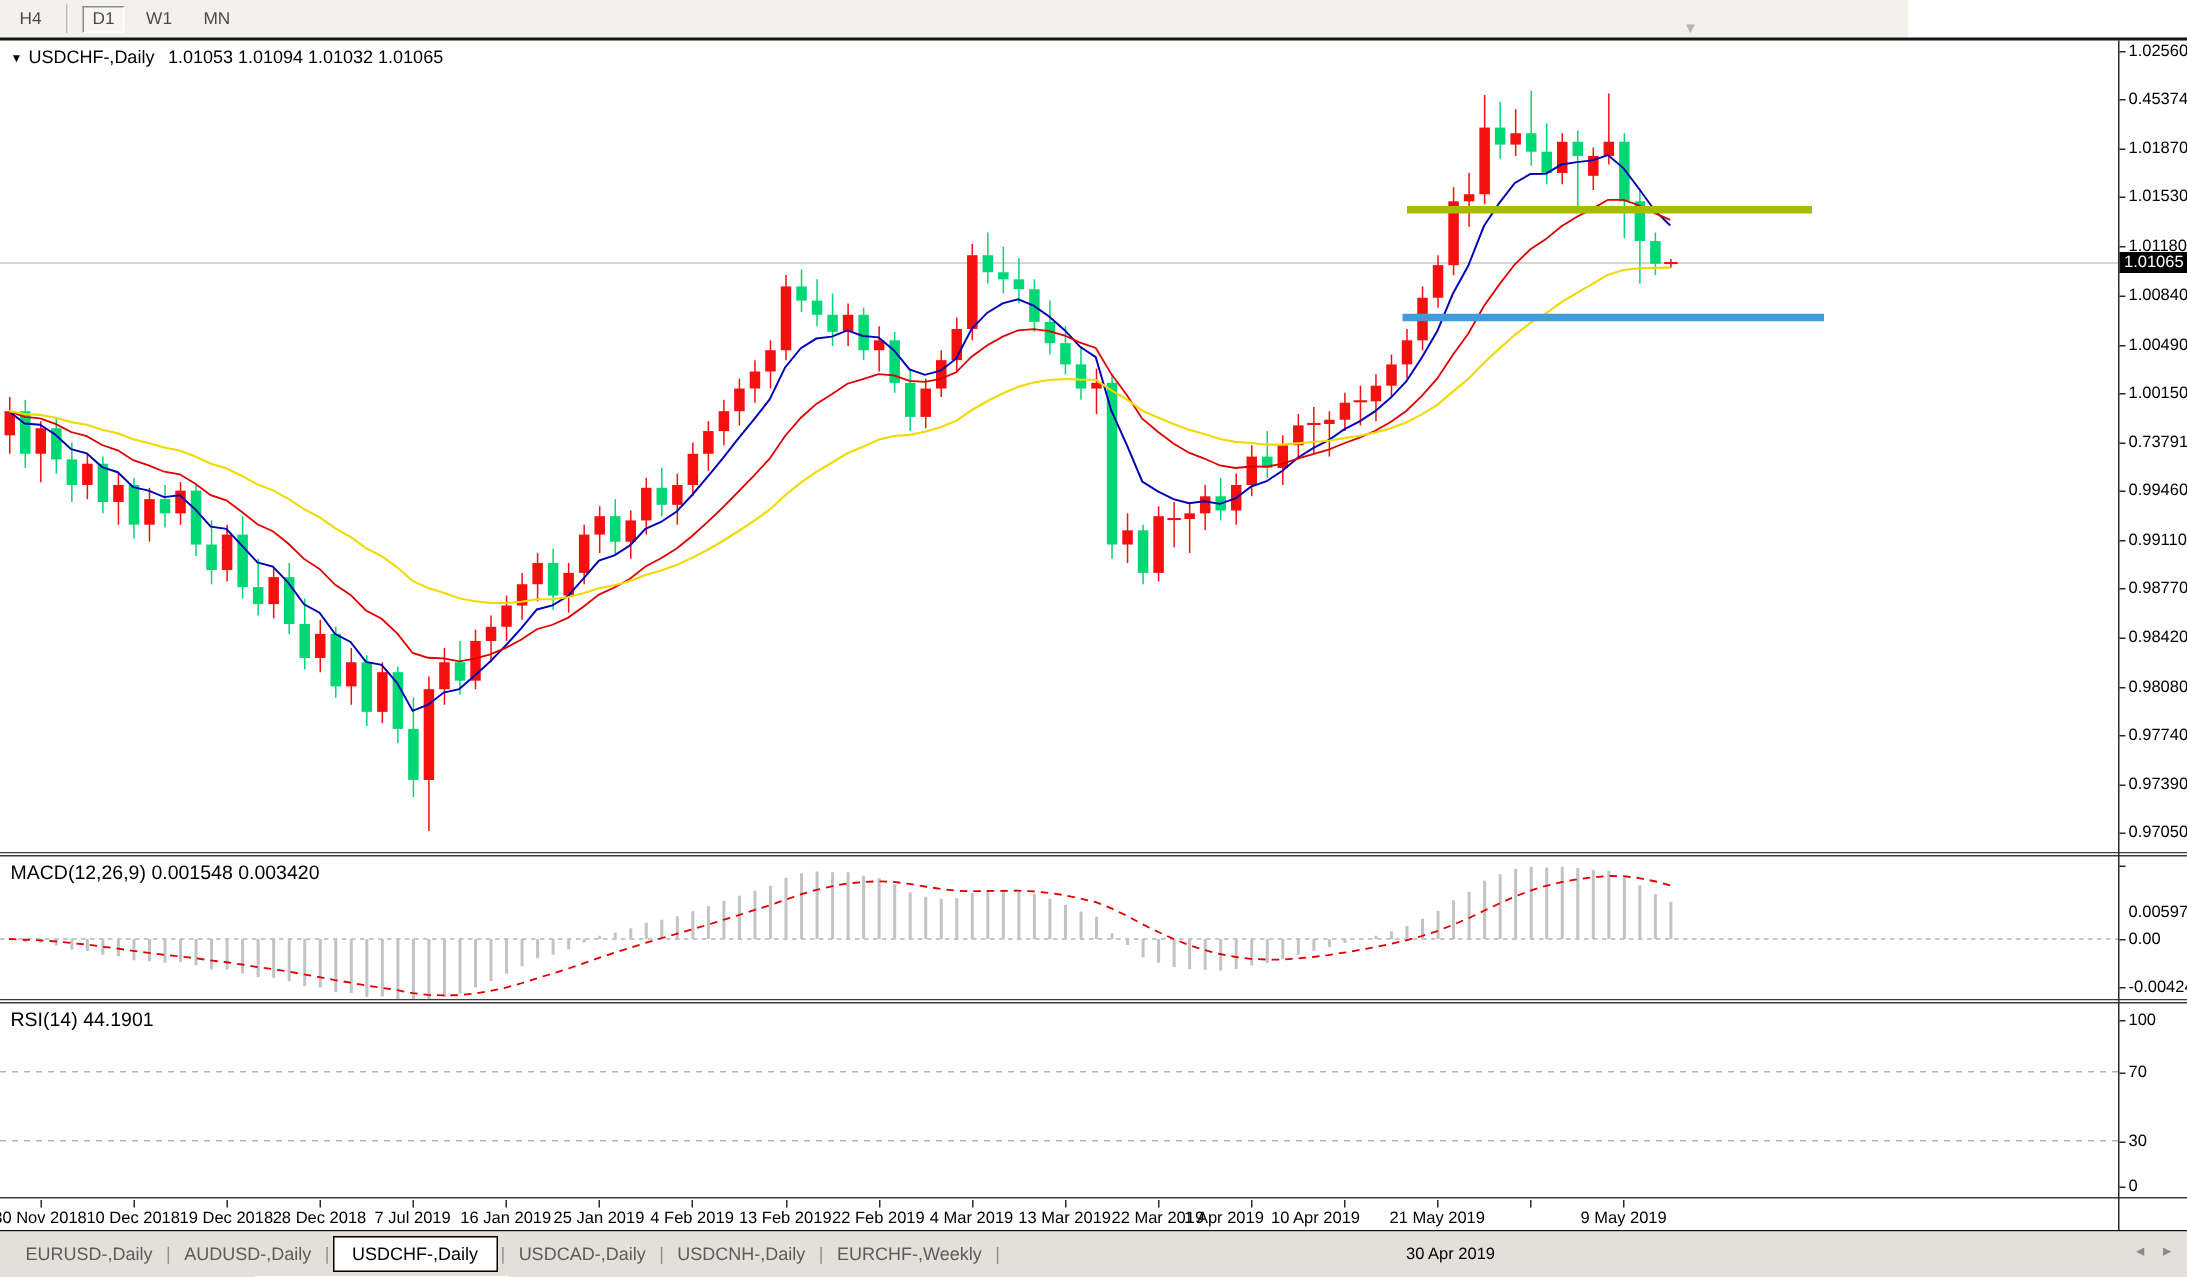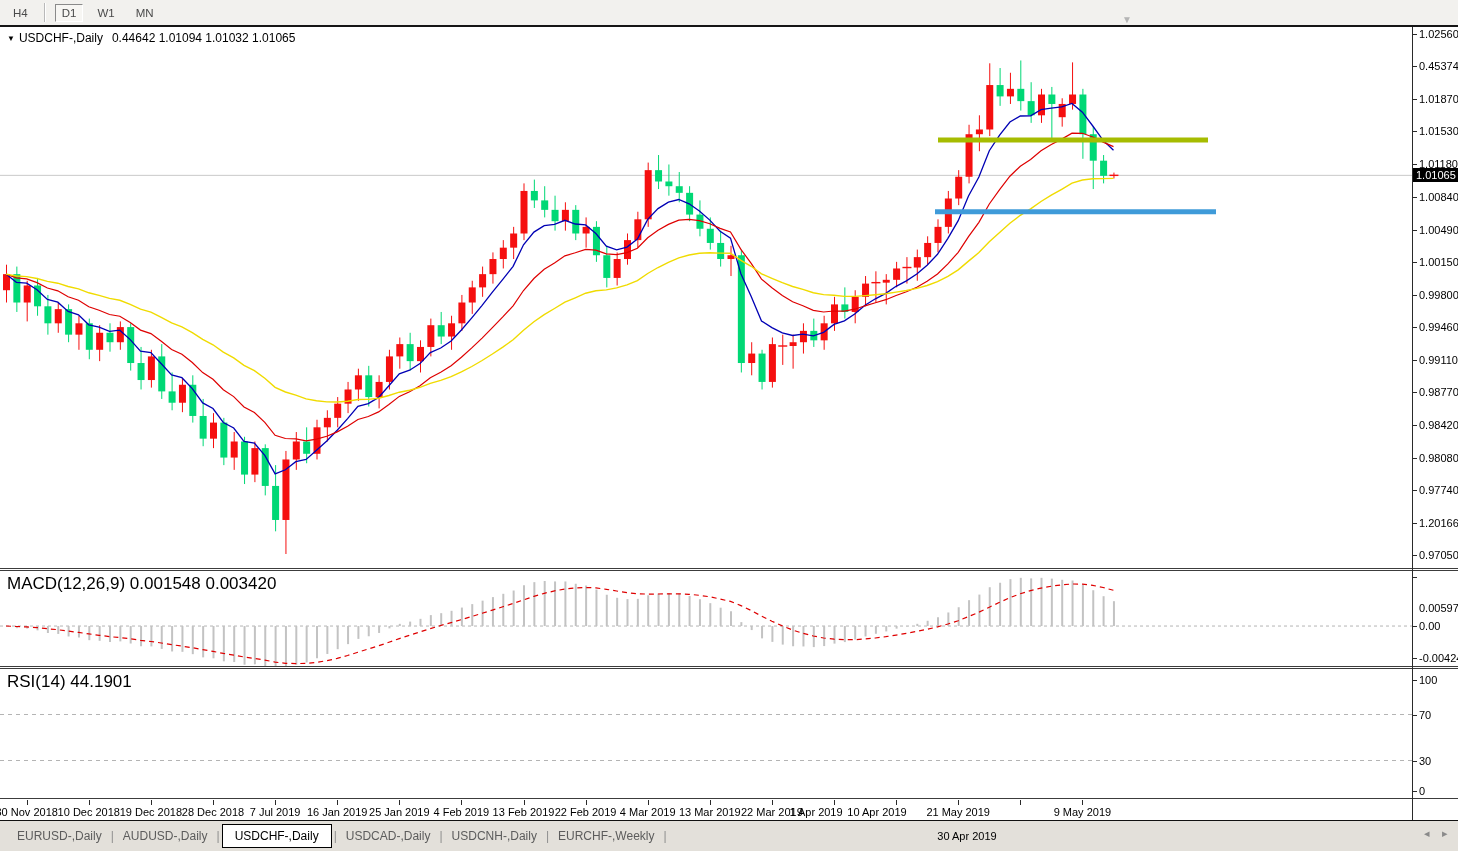--- a/index.html
+++ b/index.html
@@ -1,40 +1,40 @@
 <!DOCTYPE html>
 <html><head>
 <meta charset="utf-8">
 <style>
   html,body{margin:0;padding:0;background:#fff;}
   .screen{position:relative;width:1458px;height:851px;background:#fff;overflow:hidden;
           font-family:"Liberation Sans",sans-serif;-webkit-font-smoothing:none;}
   .abs{position:absolute;}
   
-  .toolbar{position:absolute;left:0;top:0;width:1458px;height:25px;background:#f2f1ee;
+  .toolbar{position:absolute;left:0;top:0;width:1272px;height:25px;background:#f2f1ee;
            display:flex;align-items:center;padding-left:6px;box-sizing:border-box;}
   .tfbtn{font-size:11.5px;color:#4a4a4a;padding:2px 6px;margin-right:7px;border:1px solid transparent;cursor:default;}
   .tfbtn.active{background:#f7f6f3;border-color:#8a8a8a #ffffff #ffffff #8a8a8a;}
   .tbsep{width:1px;height:19px;background:#b9b9b9;border-right:1px solid #fff;margin:0 9px 0 2px;}
   .winband{position:absolute;left:0;top:25px;width:1458px;height:2px;background:#151515;}
   .scrollmark{position:absolute;left:1122px;top:14px;font-size:10px;color:#b5b5b5;}
   
   .ctitle{position:absolute;left:7px;top:31px;font-size:12px;color:#000;white-space:nowrap;}
   .ctitle .tri{font-size:8px;position:relative;top:-1px;margin-right:4px;}
   .ctitle .ohlc{margin-left:9px;}
   
   .sepd{position:absolute;left:0;width:1458px;height:1px;background:#3c3c3c;}
   .sepw{position:absolute;left:0;width:1458px;height:1px;background:#ffffff;}
   
   .vaxis{position:absolute;left:1412px;top:27px;width:1px;height:793px;background:#2a2a2a;}
   .axlabel{position:absolute;left:1419px;font-size:11px;color:#000;white-space:nowrap;}
   .axtick{position:absolute;left:1413px;width:4px;height:1px;background:#2a2a2a;}
   .pricebadge{position:absolute;left:1413px;width:45px;height:14px;background:#000;color:#fff;
               font-size:11px;line-height:14px;padding-left:3px;box-sizing:border-box;}
-  .indlabel{position:absolute;left:7px;font-size:17px;color:#000;white-space:nowrap;}
+  .indlabel{position:absolute;left:7px;font-size:13px;color:#000;white-space:nowrap;}
   
   .dtick{position:absolute;width:1px;height:5px;background:#2a2a2a;top:800px;}
   .dlabel{position:absolute;top:806px;width:90px;margin-left:-45px;text-align:center;font-size:11px;color:#000;white-space:nowrap;}
   
   .tabline{position:absolute;left:0;top:820px;width:1458px;height:1px;background:#111;}
   .tabbar{position:absolute;left:0;top:821px;width:1458px;height:30px;background:#e3e0da;
           display:flex;align-items:center;padding-left:8px;box-sizing:border-box;}
   .tab{font-size:12px;color:#5c5c5c;padding:3px 9px;white-space:nowrap;cursor:default;}
   .tab.active{background:#fff;border:1px solid #000;color:#000;padding:4px 12px;margin:0 2px;}
   .tabdiv{color:#8f8f8f;font-size:12px;}
@@ -275,21 +275,21 @@
         <line x1="1113.95" x2="1113.95" y1="145.60293603635157" y2="151.46487242222915" stroke="#f50f0f" stroke-width="1"></line>
         <line x1="1109.45" x2="1118.45" y1="148.34480950716502" y2="148.34480950716502" stroke="#f50f0f" stroke-width="1.4"></line>
       </g>
       <path d="M6.0 247.1 L16.4 255.3 L26.7 256.2 L37.0 262.8 L47.4 272.4 L57.8 275.2 L68.1 284.4 L78.5 287.8 L88.8 297.8 L99.1 300.1 L109.5 304.4 L119.8 303.2 L130.2 312.6 L140.5 324.1 L150.9 325.6 L161.3 336.7 L171.6 347.9 L181.9 350.7 L192.3 361.6 L202.7 375.9 L213.0 381.5 L223.3 395.5 L233.7 401.0 L244.0 414.3 L254.4 416.2 L264.8 428.4 L275.1 446.9 L285.4 442.8 L295.8 434.7 L306.1 432.4 L316.5 423.3 L326.8 414.0 L337.2 403.3 L347.6 391.7 L357.9 379.3 L368.3 376.6 L378.6 370.4 L388.9 358.7 L399.3 346.8 L409.6 343.2 L420.0 336.6 L430.3 325.6 L440.7 321.0 L451.1 314.0 L461.4 303.0 L471.8 290.8 L482.1 278.3 L492.4 265.1 L502.8 252.4 L513.1 239.3 L523.5 217.8 L533.9 205.1 L544.2 198.7 L554.5 197.4 L564.9 193.3 L575.3 197.0 L585.6 197.9 L595.9 206.5 L606.3 219.2 L616.6 222.9 L627.0 220.1 L637.4 212.1 L647.7 192.4 L658.0 181.6 L668.4 175.2 L678.8 172.5 L689.1 176.8 L699.4 184.0 L709.8 193.1 L720.1 204.2 L730.5 211.1 L740.9 246.8 L751.2 269.6 L761.5 294.0 L771.9 300.6 L782.3 305.8 L792.6 308.5 L802.9 307.2 L813.3 308.9 L823.6 305.3 L834.0 297.4 L844.4 293.8 L854.7 287.0 L865.0 278.3 L875.4 271.8 L885.8 266.4 L896.1 259.3 L906.4 253.9 L916.8 247.1 L927.1 238.2 L937.5 227.3 L947.9 211.3 L958.2 193.7 L968.5 169.0 L978.9 150.0 L989.3 123.7 L999.6 108.2 L1009.9 95.0 L1020.3 89.0 L1030.6 88.8 L1041.0 82.7 L1051.3 81.1 L1061.7 79.9 L1072.0 76.4 L1082.4 85.2 L1092.8 99.0 L1103.1 113.3 L1113.5 123.3" fill="none" stroke="#0000b4" stroke-width="1.3"></path>
       <path d="M6.0 247.1 L16.4 250.9 L26.7 251.9 L37.0 255.6 L47.4 261.0 L57.8 263.8 L68.1 269.7 L78.5 273.2 L88.8 279.8 L99.1 283.3 L109.5 287.5 L119.8 289.2 L130.2 295.5 L140.5 303.1 L150.9 306.6 L161.3 314.3 L171.6 322.5 L181.9 327.2 L192.3 335.5 L202.7 345.6 L213.0 352.3 L223.3 362.7 L233.7 369.6 L244.0 380.0 L254.4 385.5 L264.8 395.3 L275.1 408.3 L285.4 411.5 L295.8 411.9 L306.1 413.9 L316.5 412.1 L326.8 409.3 L337.2 404.9 L347.6 399.3 L357.9 392.5 L368.3 389.5 L378.6 384.9 L388.9 377.5 L399.3 369.4 L409.6 364.7 L420.0 358.8 L430.3 350.7 L440.7 345.2 L451.1 338.7 L461.4 330.3 L471.8 320.9 L482.1 311.1 L492.4 300.6 L502.8 289.9 L513.1 278.8 L523.5 263.5 L533.9 251.5 L544.2 242.3 L554.5 235.9 L564.9 228.8 L575.3 225.8 L585.6 222.4 L595.9 223.2 L606.3 226.9 L616.6 227.6 L627.0 225.6 L637.4 221.2 L647.7 210.8 L658.0 203.3 L668.4 197.4 L678.8 193.2 L689.1 192.4 L699.4 193.7 L709.8 196.7 L720.1 201.4 L730.5 205.0 L740.9 222.4 L751.2 236.3 L761.5 252.1 L771.9 260.8 L782.3 268.6 L792.6 274.8 L802.9 278.7 L813.3 283.3 L823.6 285.0 L834.0 284.0 L844.4 284.1 L854.7 282.2 L865.0 278.8 L875.4 275.7 L885.8 272.7 L896.1 268.5 L906.4 264.8 L916.8 260.2 L927.1 254.3 L937.5 247.0 L947.9 236.9 L958.2 225.3 L968.5 209.6 L978.9 195.3 L989.3 177.0 L999.6 162.6 L1009.9 149.2 L1020.3 139.2 L1030.6 132.4 L1041.0 123.8 L1051.3 117.5 L1061.7 112.1 L1072.0 106.2 L1082.4 106.3 L1092.8 110.0 L1103.1 115.1 L1113.5 119.6" fill="none" stroke="#de0000" stroke-width="1.2"></path>
       <path d="M6.0 247.1 L16.4 249.0 L26.7 249.6 L37.0 251.5 L47.4 254.4 L57.8 256.2 L68.1 259.5 L78.5 261.9 L88.8 265.8 L99.1 268.4 L109.5 271.4 L119.8 273.3 L130.2 277.3 L140.5 282.2 L150.9 285.2 L161.3 290.3 L171.6 295.9 L181.9 299.9 L192.3 305.6 L202.7 312.4 L213.0 317.8 L223.3 325.1 L233.7 330.9 L244.0 338.4 L254.4 343.7 L264.8 351.2 L275.1 360.3 L285.4 365.0 L295.8 368.2 L306.1 371.9 L316.5 373.8 L326.8 374.9 L337.2 375.0 L347.6 374.2 L357.9 372.5 L368.3 372.4 L378.6 371.2 L388.9 368.5 L399.3 365.2 L409.6 363.2 L420.0 360.4 L430.3 356.4 L440.7 353.4 L451.1 349.7 L461.4 344.9 L471.8 339.5 L482.1 333.5 L492.4 327.0 L502.8 320.1 L513.1 312.8 L523.5 303.2 L533.9 294.8 L544.2 287.6 L554.5 281.5 L564.9 275.2 L575.3 270.8 L585.6 266.2 L595.9 263.7 L606.3 262.9 L616.6 260.9 L627.0 257.8 L637.4 253.6 L647.7 246.5 L658.0 240.5 L668.4 235.3 L678.8 230.8 L689.1 228.0 L699.4 226.3 L709.8 225.7 L720.1 226.1 L730.5 226.2 L740.9 233.3 L751.2 239.3 L761.5 246.8 L771.9 251.3 L782.3 255.7 L792.6 259.5 L802.9 262.4 L813.3 265.7 L823.6 267.6 L834.0 268.3 L844.4 269.4 L854.7 269.4 L865.0 268.6 L875.4 267.7 L885.8 266.8 L896.1 265.1 L906.4 263.5 L916.8 261.4 L927.1 258.5 L937.5 254.7 L947.9 249.3 L958.2 242.9 L968.5 234.1 L978.9 225.6 L989.3 214.8 L999.6 205.4 L1009.9 196.2 L1020.3 188.3 L1030.6 181.9 L1041.0 174.5 L1051.3 168.2 L1061.7 162.3 L1072.0 156.2 L1082.4 153.0 L1092.8 151.8 L1103.1 151.6 L1113.5 151.4" fill="none" stroke="#f0db00" stroke-width="1.4"></path>
       <line x1="938" x2="1208" y1="112.88954910870373" y2="112.88954910870373" stroke="#a6bc00" stroke-width="5"></line>
       <line x1="935" x2="1216" y1="184.74554351625397" y2="184.74554351625397" stroke="#3f9bd9" stroke-width="5"></line>
     </svg>
   <div class="ctitle">
-    <span class="tri">▼</span><span>USDCHF-,Daily</span><span class="ohlc">0.44642 1.01094 1.01032 1.01065</span>
+    <span class="tri">▼</span><span>USDCHF-,Daily</span><span class="ohlc">1.01053 1.01094 1.01032 1.01065</span>
   </div>
 
   <div class="sepd" style="top:568px"></div>
   <div class="sepw" style="top:569px"></div>
   <div class="sepd" style="top:570px"></div>
 
   <svg id="macd-svg" class="abs" style="left:0;top:571px;" width="1412" height="95">
       <line x1="0" x2="1412" y1="55.04672897196262" y2="55.04672897196262" stroke="#b4b4b4" stroke-dasharray="3 3"></line>
       <g>
         <line x1="6.5" x2="6.5" y1="55.04672897196262" y2="55.04672897196262" stroke="#c3c3c3" stroke-width="2"></line>
@@ -455,35 +455,35 @@
     <div class="axlabel" style="top: 125.38px;">1.01530</div>
     <div class="axtick" style="top: 164.472px;"></div>
     <div class="axlabel" style="top: 158.472px;">1.01180</div>
     <div class="axtick" style="top: 196.618px;"></div>
     <div class="axlabel" style="top: 190.618px; text-align: right;">1.00840</div>
     <div class="axtick" style="top: 229.71px;"></div>
     <div class="axlabel" style="top: 223.71px;">1.00490</div>
     <div class="axtick" style="top: 261.856px;"></div>
     <div class="axlabel" style="top: 255.856px;">1.00150</div>
     <div class="axtick" style="top: 294.947px;"></div>
-    <div class="axlabel" style="top: 288.947px;">0.99800</div>
+    <div class="axlabel" style="top: 288.947px;">0.73791</div>
     <div class="axtick" style="top: 327.093px;"></div>
     <div class="axlabel" style="top: 321.093px;">0.99460</div>
     <div class="axtick" style="top: 360.185px;"></div>
     <div class="axlabel" style="top: 354.185px;">0.99110</div>
     <div class="axtick" style="top: 392.331px;"></div>
     <div class="axlabel" style="top: 386.331px;">0.98770</div>
     <div class="axtick" style="top: 425.423px;"></div>
     <div class="axlabel" style="top: 419.423px;">0.98420</div>
     <div class="axtick" style="top: 457.569px;"></div>
     <div class="axlabel" style="top: 451.569px;">0.98080</div>
     <div class="axtick" style="top: 489.715px;"></div>
     <div class="axlabel" style="top: 483.715px;">0.97740</div>
     <div class="axtick" style="top: 522.806px;"></div>
-    <div class="axlabel" style="top: 516.806px;">1.20166</div>
+    <div class="axlabel" style="top: 516.806px;">0.97390</div>
     <div class="axtick" style="top: 554.952px;"></div>
     <div class="axlabel" style="top: 548.952px;">0.97050</div>
     <div class="axtick" style="top: 577px;"></div>
     <div class="axlabel" style="top: 602px;">0.00597</div>
     <div class="axtick" style="top: 626.047px;"></div>
     <div class="axlabel" style="top: 620.047px;">0.00</div>
     <div class="axtick" style="top: 658px;"></div>
     <div class="axlabel" style="top: 652px;">-0.004243</div>
     <div class="axtick" style="top: 680px;"></div>
     <div class="axlabel" style="top: 674px;">100</div>

